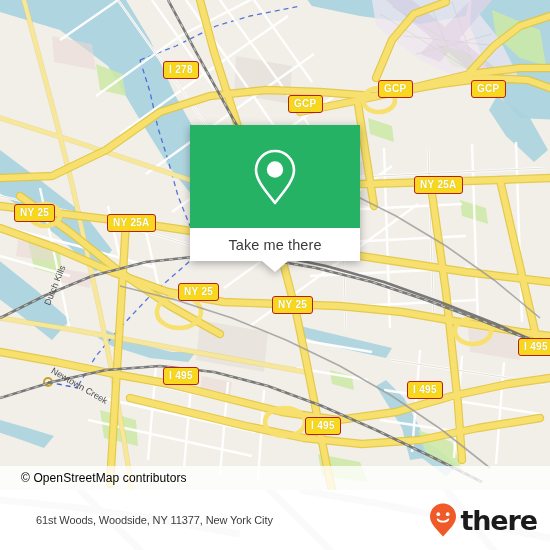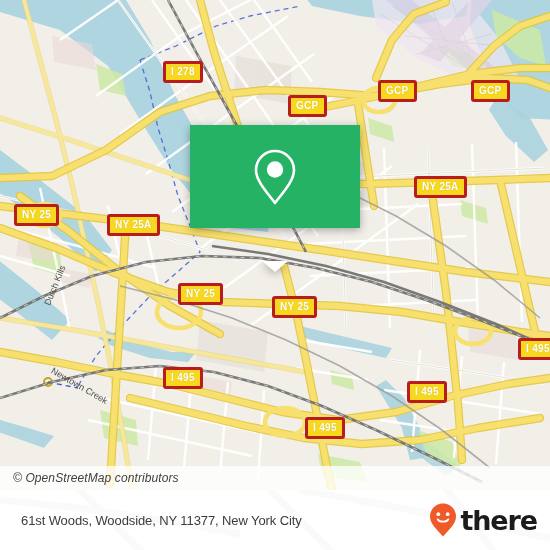--- a/index.html
+++ b/index.html
@@ -11,21 +11,21 @@
   #app{position:relative;width:550px;height:550px;overflow:hidden;background:#fff;}
 
   
   .map-wrap{position:absolute;left:0;top:0;width:550px;height:490px;overflow:hidden;background:#f2efe9;}
   .map-svg{position:absolute;left:0;top:0;width:550px;height:490px;display:block;}
 
   
   .shield{
     position:absolute;
     background:#f7d81e;
-    border:3px solid #b91c1c;
+    border:1px solid #b91c1c;
     border-radius:3px;
     color:#ffffff;
     font-size:10px;
     font-weight:bold;
     letter-spacing:.3px;
     line-height:13px;
     padding:1px 5px 2px 5px;
     white-space:nowrap;
     text-shadow:0 0 1px rgba(120,100,0,.35);
     box-sizing:border-box;
@@ -40,21 +40,21 @@
     font-family:"Liberation Sans","DejaVu Sans",sans-serif;
   }
 
   
   .attrib{
     position:absolute;left:0;bottom:0;width:550px;height:24px;
     background:rgba(255,255,255,.78);
     display:flex;align-items:center;
   }
   .attrib span{
-    font-size:12px;color:#404040;padding-left:13px;letter-spacing:.1px;font-style:italic;
+    font-size:12px;color:#000000;padding-left:21px;letter-spacing:.1px;
   }
 
   
   .popup{
     position:absolute;left:190px;top:125px;width:170px;
     filter:drop-shadow(0 2px 4px rgba(0,0,0,.32));
   }
   .popup-head{
     height:103px;background:#25b265;
     display:flex;align-items:center;justify-content:center;
@@ -82,21 +82,21 @@
   }
   .bottombar-watermark{
     position:absolute;left:0;top:-490px;width:550px;height:550px;
     opacity:.10;
   }
   .bottombar-inner{
     position:relative;width:550px;height:60px;
     display:flex;align-items:center;
   }
   .addr{
-    font-size:13px;color:#3c3c3c;padding-left:21px;letter-spacing:-.1px;white-space:nowrap;
+    font-size:11px;color:#3c3c3c;padding-left:36px;letter-spacing:-.1px;white-space:nowrap;
   }
   .logo{
     position:absolute;right:13px;top:50%;transform:translateY(-50%);
     display:flex;align-items:center;
   }
   .logo-mark{display:block;margin-right:2px;}
   .logo-text{
     font-size:27px;font-weight:bold;color:#1b1b1b;letter-spacing:-1.1px;line-height:27px;
     font-family:"DejaVu Sans","Liberation Sans",sans-serif;
   }
@@ -345,20 +345,23 @@
         <div class="water-label" style="left: 47px; top: 300px; transform: rotate(-68deg); transform-origin: left center;">Dutch Kills</div>
         <div class="water-label" style="left: 52px; top: 365px; transform: rotate(30deg); transform-origin: left center;">Newtown Creek</div>
       </div>
 
     <div class="popup">
       <div class="popup-head">
         <svg class="popup-pin" width="48" height="60" viewBox="0 0 48 60">
           <path d="M24 4 C13.5 4 5 12.5 5 23 C5 33 14 43 24 56 C34 43 43 33 43 23 C43 12.5 34.5 4 24 4 Z" fill="none" stroke="#ffffff" stroke-width="2.6" stroke-linejoin="round"></path>
           <circle cx="24" cy="22.5" r="8.2" fill="#ffffff"></circle>
         </svg>
+      </div>
+      <div class="popup-foot">
+        <span>Take me there</span>
       </div>
       <div class="popup-tail"></div>
     </div>
 
     <div class="attrib">
       <span>© OpenStreetMap contributors</span>
     </div>
   </div>
 
   <div class="bottombar">

